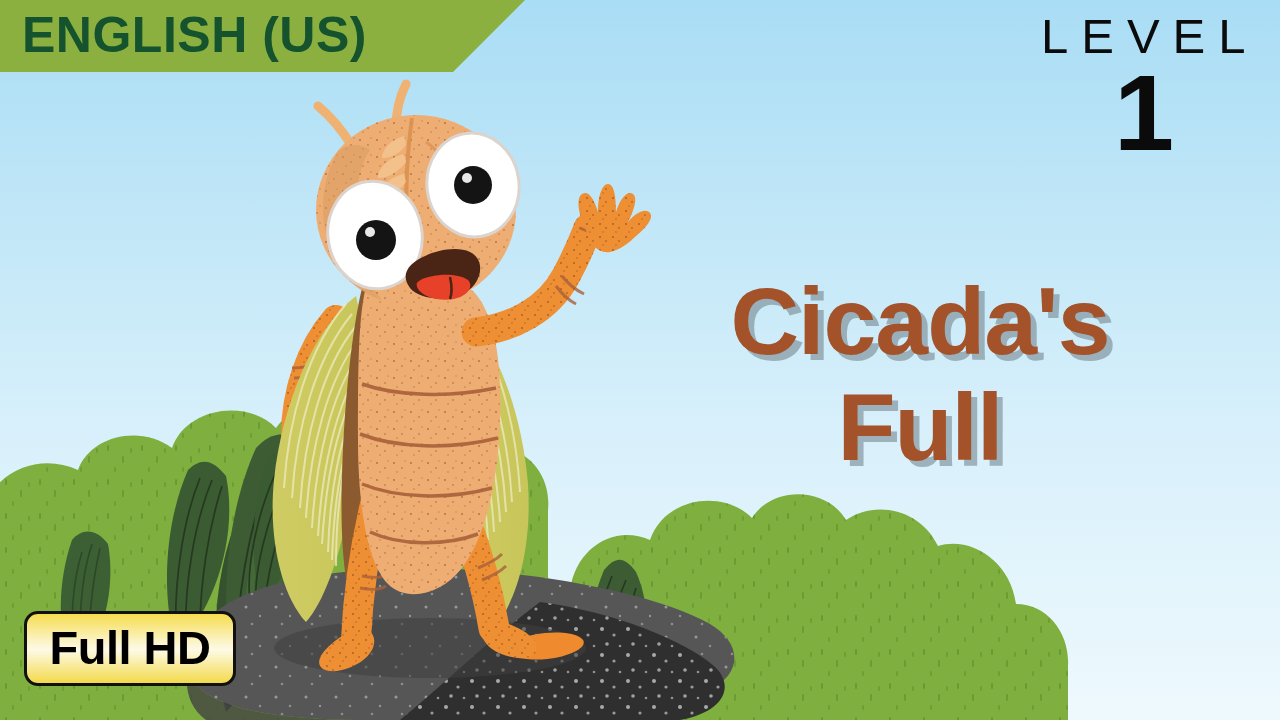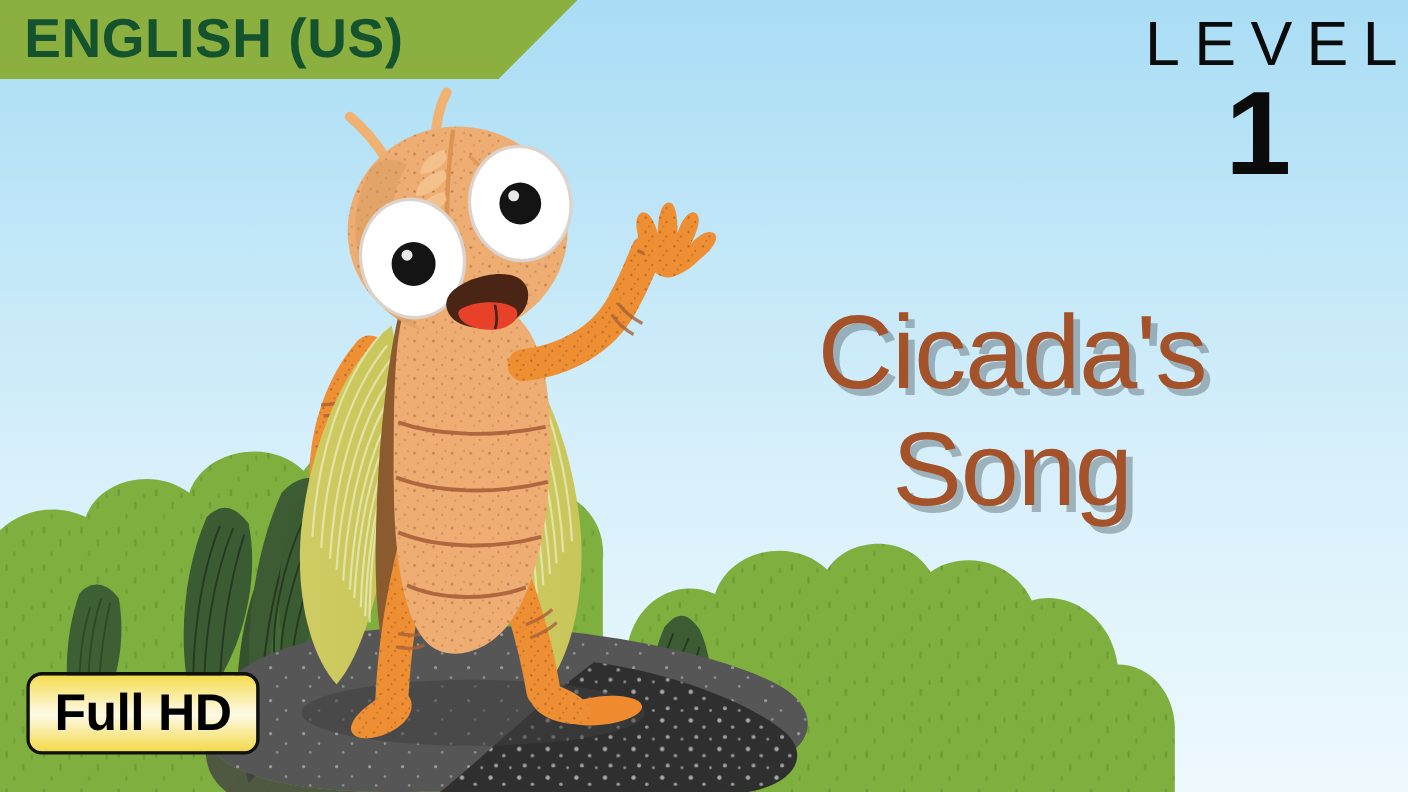--- a/index.html
+++ b/index.html
@@ -47,21 +47,21 @@
   #level-block {
     position: absolute;
     right: 22px;
     top: 12px;
     text-align: center;
     z-index: 40;
     width: 230px;
   }
   #level-word {
     color: #0b0b0b;
-    font-size: 57px;
+    font-size: 49px;
     font-weight: 300;
     letter-spacing: 13px;
     line-height: 1;
     padding-left: 13px;
     font-stretch: semi-condensed;
   }
   #level-number {
     color: #0b0b0b;
     font-size: 108px;
     font-weight: bold;
@@ -75,21 +75,21 @@
     position: absolute;
     left: 640px;
     top: 268px;
     width: 560px;
     text-align: center;
     z-index: 40;
   }
   .title-line {
     color: #a4522a;
     font-size: 95px;
-    font-weight: normal;
+    font-weight: bold;
     line-height: 1.12;
     text-shadow: 6px 6px 0 rgba(110,125,135,0.55);
     letter-spacing: -1px;
   }
 
   
   #hd-badge {
     position: absolute;
     left: 24px;
     top: 611px;
@@ -659,20 +659,20 @@
     <span id="lang-banner-label">ENGLISH (US)</span>
   </div>
 
   <div id="level-block">
     <div id="level-word">LEVEL</div>
     <div id="level-number">1</div>
   </div>
 
   <div id="title-block">
     <div class="title-line">Cicada's</div>
-    <div class="title-line">Song</div>
+    <div class="title-line">Full</div>
   </div>
 
   <div id="hd-badge">
     <span id="hd-badge-label">Full HD</span>
   </div>
 
 </div>
 
 </body></html>

